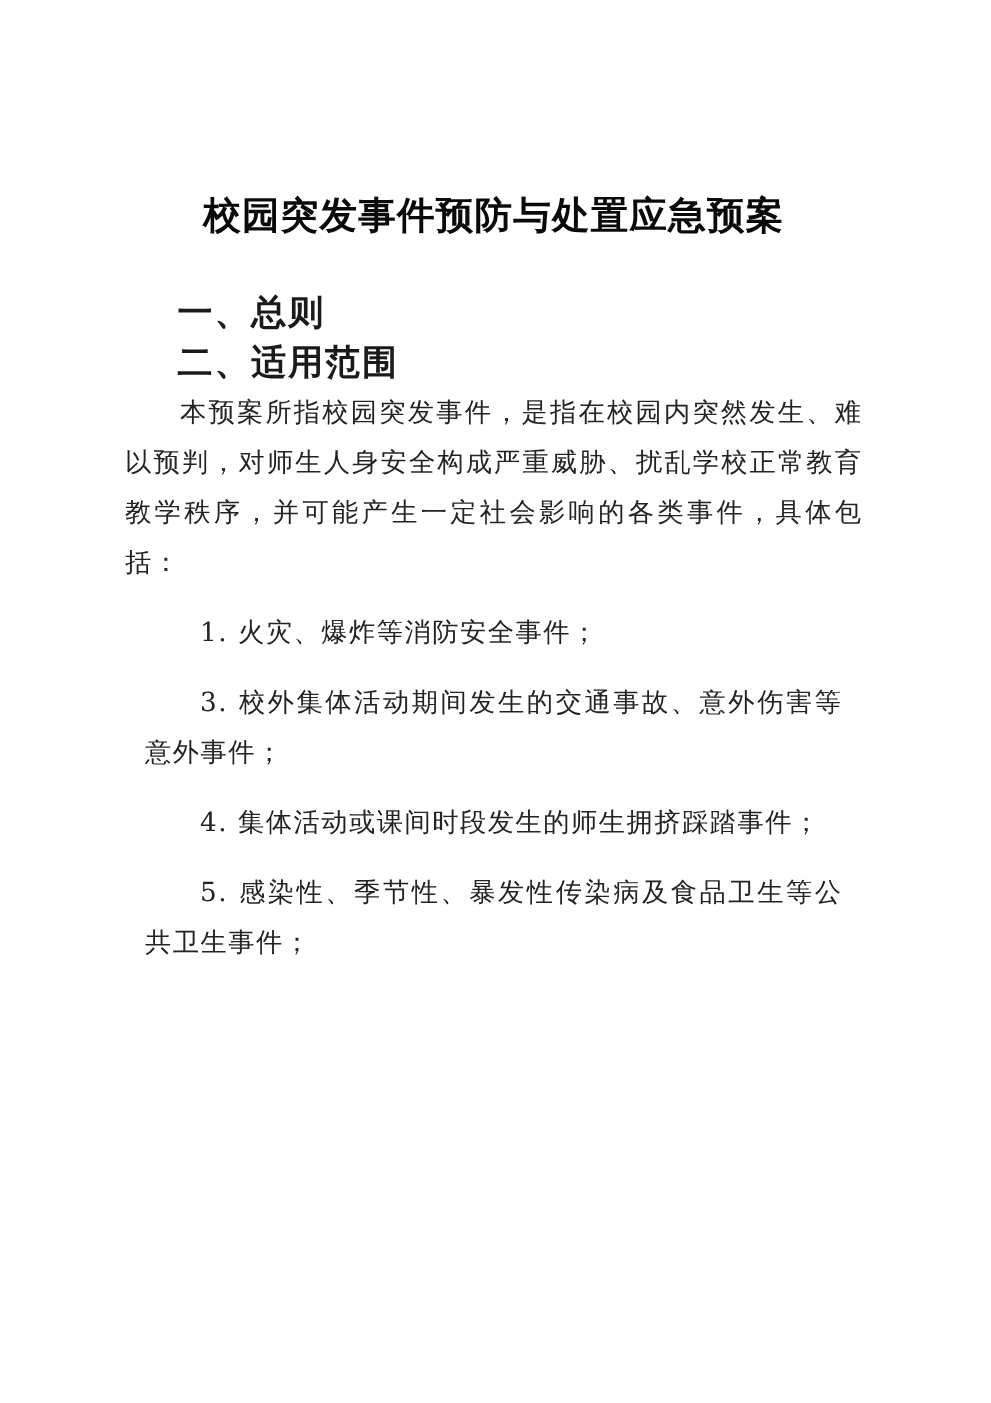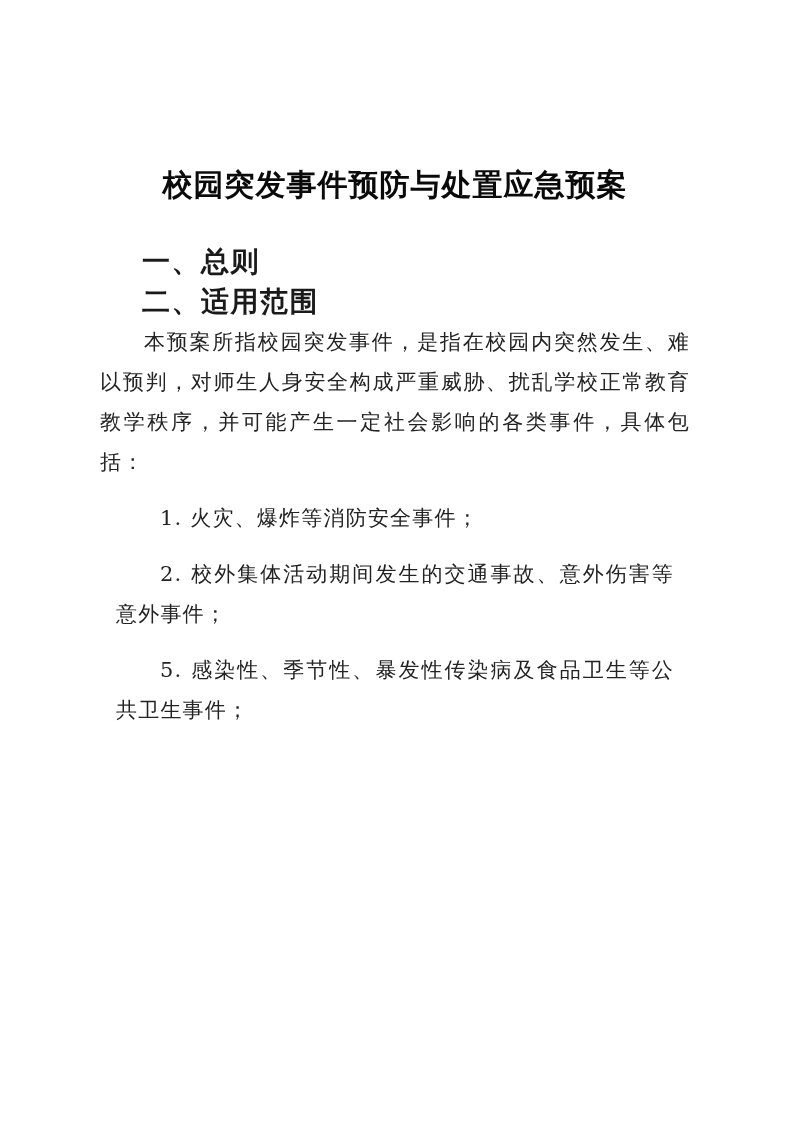--- a/index.html
+++ b/index.html
@@ -13,21 +13,21 @@
     position: relative;
     overflow: hidden;
     font-family: "Liberation Serif", "DejaVu Serif", serif;
     color: #000000;
     -webkit-font-smoothing: antialiased;
   }
 
   .page {
     position: absolute;
     left: 0;
-    top: 16px;
+    top: 4px;
     width: 793px;
     height: 824px;
     background: #ffffff;
     box-sizing: border-box;
     padding: 16px;
   }
 
   .doc-body {
     position: absolute;
     left: 100px;
@@ -99,21 +99,22 @@
 
     <h2 class="section-heading">一、总则</h2>
 
 
     <h2 class="section-heading">二、适用范围</h2>
 
     <p class="para">本预案所指校园突发事件，是指在校园内突然发生、难以预判，对师生人身安全构成严重威胁、扰乱学校正常教育教学秩序，并可能产生一定社会影响的各类事件，具体包括：</p>
 
     <p class="list-item">1. 火灾、爆炸等消防安全事件；</p>
 
-    <p class="list-item">2. 校外集体活动期间发生的交通事故、意外伤害等意外事件；</p>
+    <p class="list-item">3. 校外集体活动期间发生的交通事故、意外伤害等意外事件；</p>
 
 
+    <p class="list-item">4. 集体活动或课间时段发生的师生拥挤踩踏事件；</p>
 
     <p class="list-item">5. 感染性、季节性、暴发性传染病及食品卫生等公共卫生事件；</p>
 
 
   </div>
 </div>
 
 </body></html>

